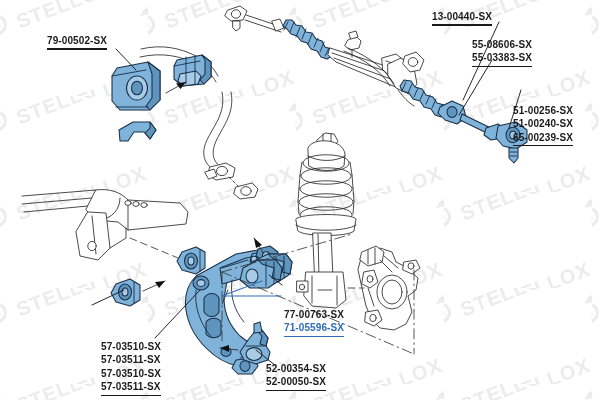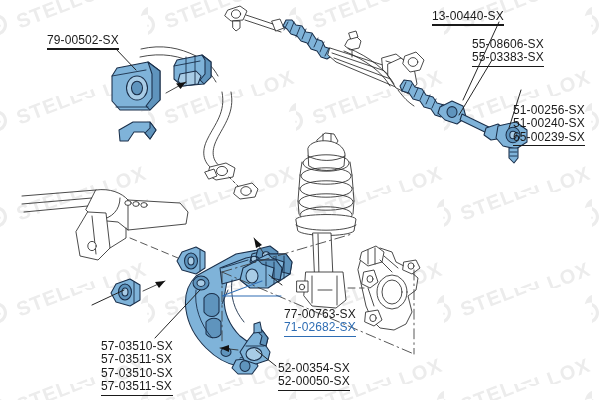--- a/index.html
+++ b/index.html
@@ -4,21 +4,21 @@
 <style>
   html,body{margin:0;padding:0;background:#fff;}
   body{width:600px;height:400px;overflow:hidden;
        font-family:"Liberation Sans",sans-serif;}
   #stage{position:relative;width:600px;height:400px;background:#ffffff;overflow:hidden;}
   #wm,#art,#labels{position:absolute;left:0;top:0;width:600px;height:400px;}
   #wm{z-index:1;}
   #art{z-index:2;}
   #labels{z-index:3;}
   .lbl-group{position:absolute;white-space:nowrap;}
-  .lbl-group .row{font-size:12px;line-height:13.4px;color:#1a1a1a;letter-spacing:.1px;}
+  .lbl-group .row{font-size:10px;line-height:13.4px;color:#1a1a1a;letter-spacing:.1px;font-weight:bold;}
   .lbl-group .row.hl{color:#2e6db4;}
 </style>
 </head>
 <body>
 
 <div id="stage">
 
   <svg id="wm" viewBox="0 0 600 400" xmlns="http://www.w3.org/2000/svg">
     <defs>
       <g id="wmUnit">
@@ -349,24 +349,24 @@
     <div class="lbl-group" style="left:89px;top:340px;margin-left:12px;">
       <div class="row">57-03510-SX</div>
       <div class="row">57-03511-SX</div>
       <div class="row">57-03510-SX</div>
       <div class="row">57-03511-SX</div>
       <div style="height:1.2px;background:#1a1a1a;margin-top:1px;"></div>
     </div>
 
     <div class="lbl-group" style="left:284px;top:280px;margin-top:28px;">
       <div class="row">77-00763-SX</div>
-      <div class="row hl">71-02682-SX</div>
+      <div class="row hl">71-05596-SX</div>
       <div style="height:1.2px;background:#2e6db4;margin-top:1px;"></div>
     </div>
 
-    <div class="lbl-group" style="left:278px;top:362px;">
+    <div class="lbl-group" style="left:266px;top:362px;">
       <div class="row">52-00354-SX</div>
       <div class="row">52-00050-SX</div>
       <div style="height:1.2px;background:#1a1a1a;margin-top:1px;"></div>
     </div>
 
   </div>
 </div>
 
 </body></html>

